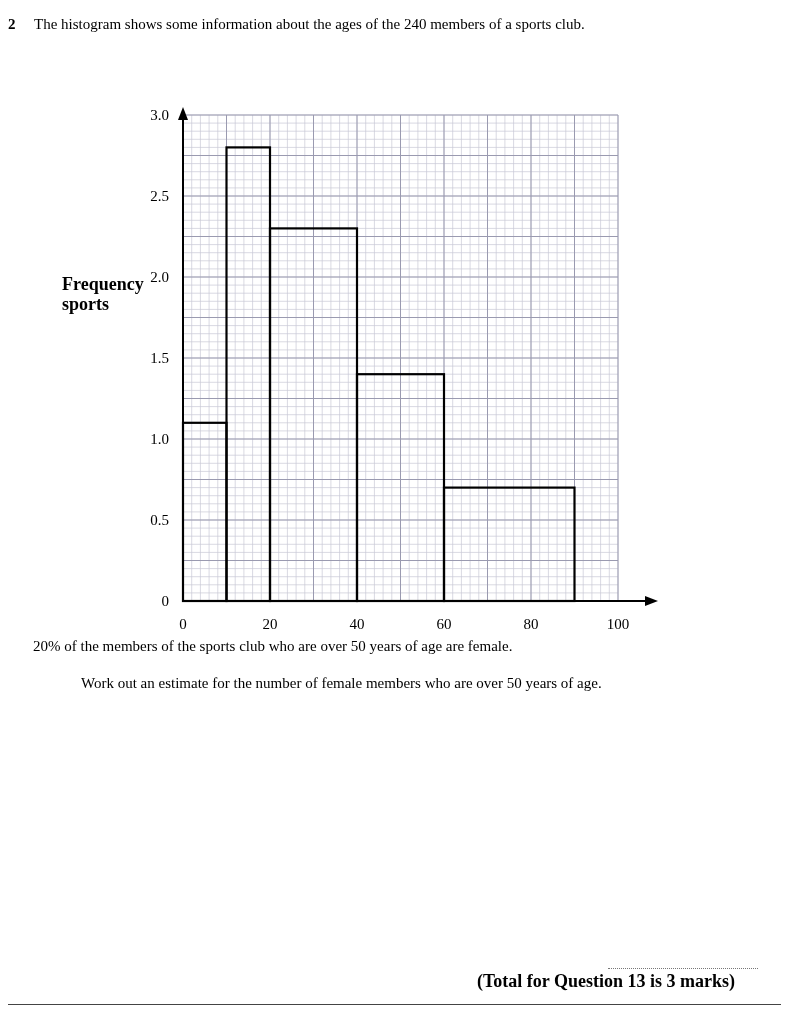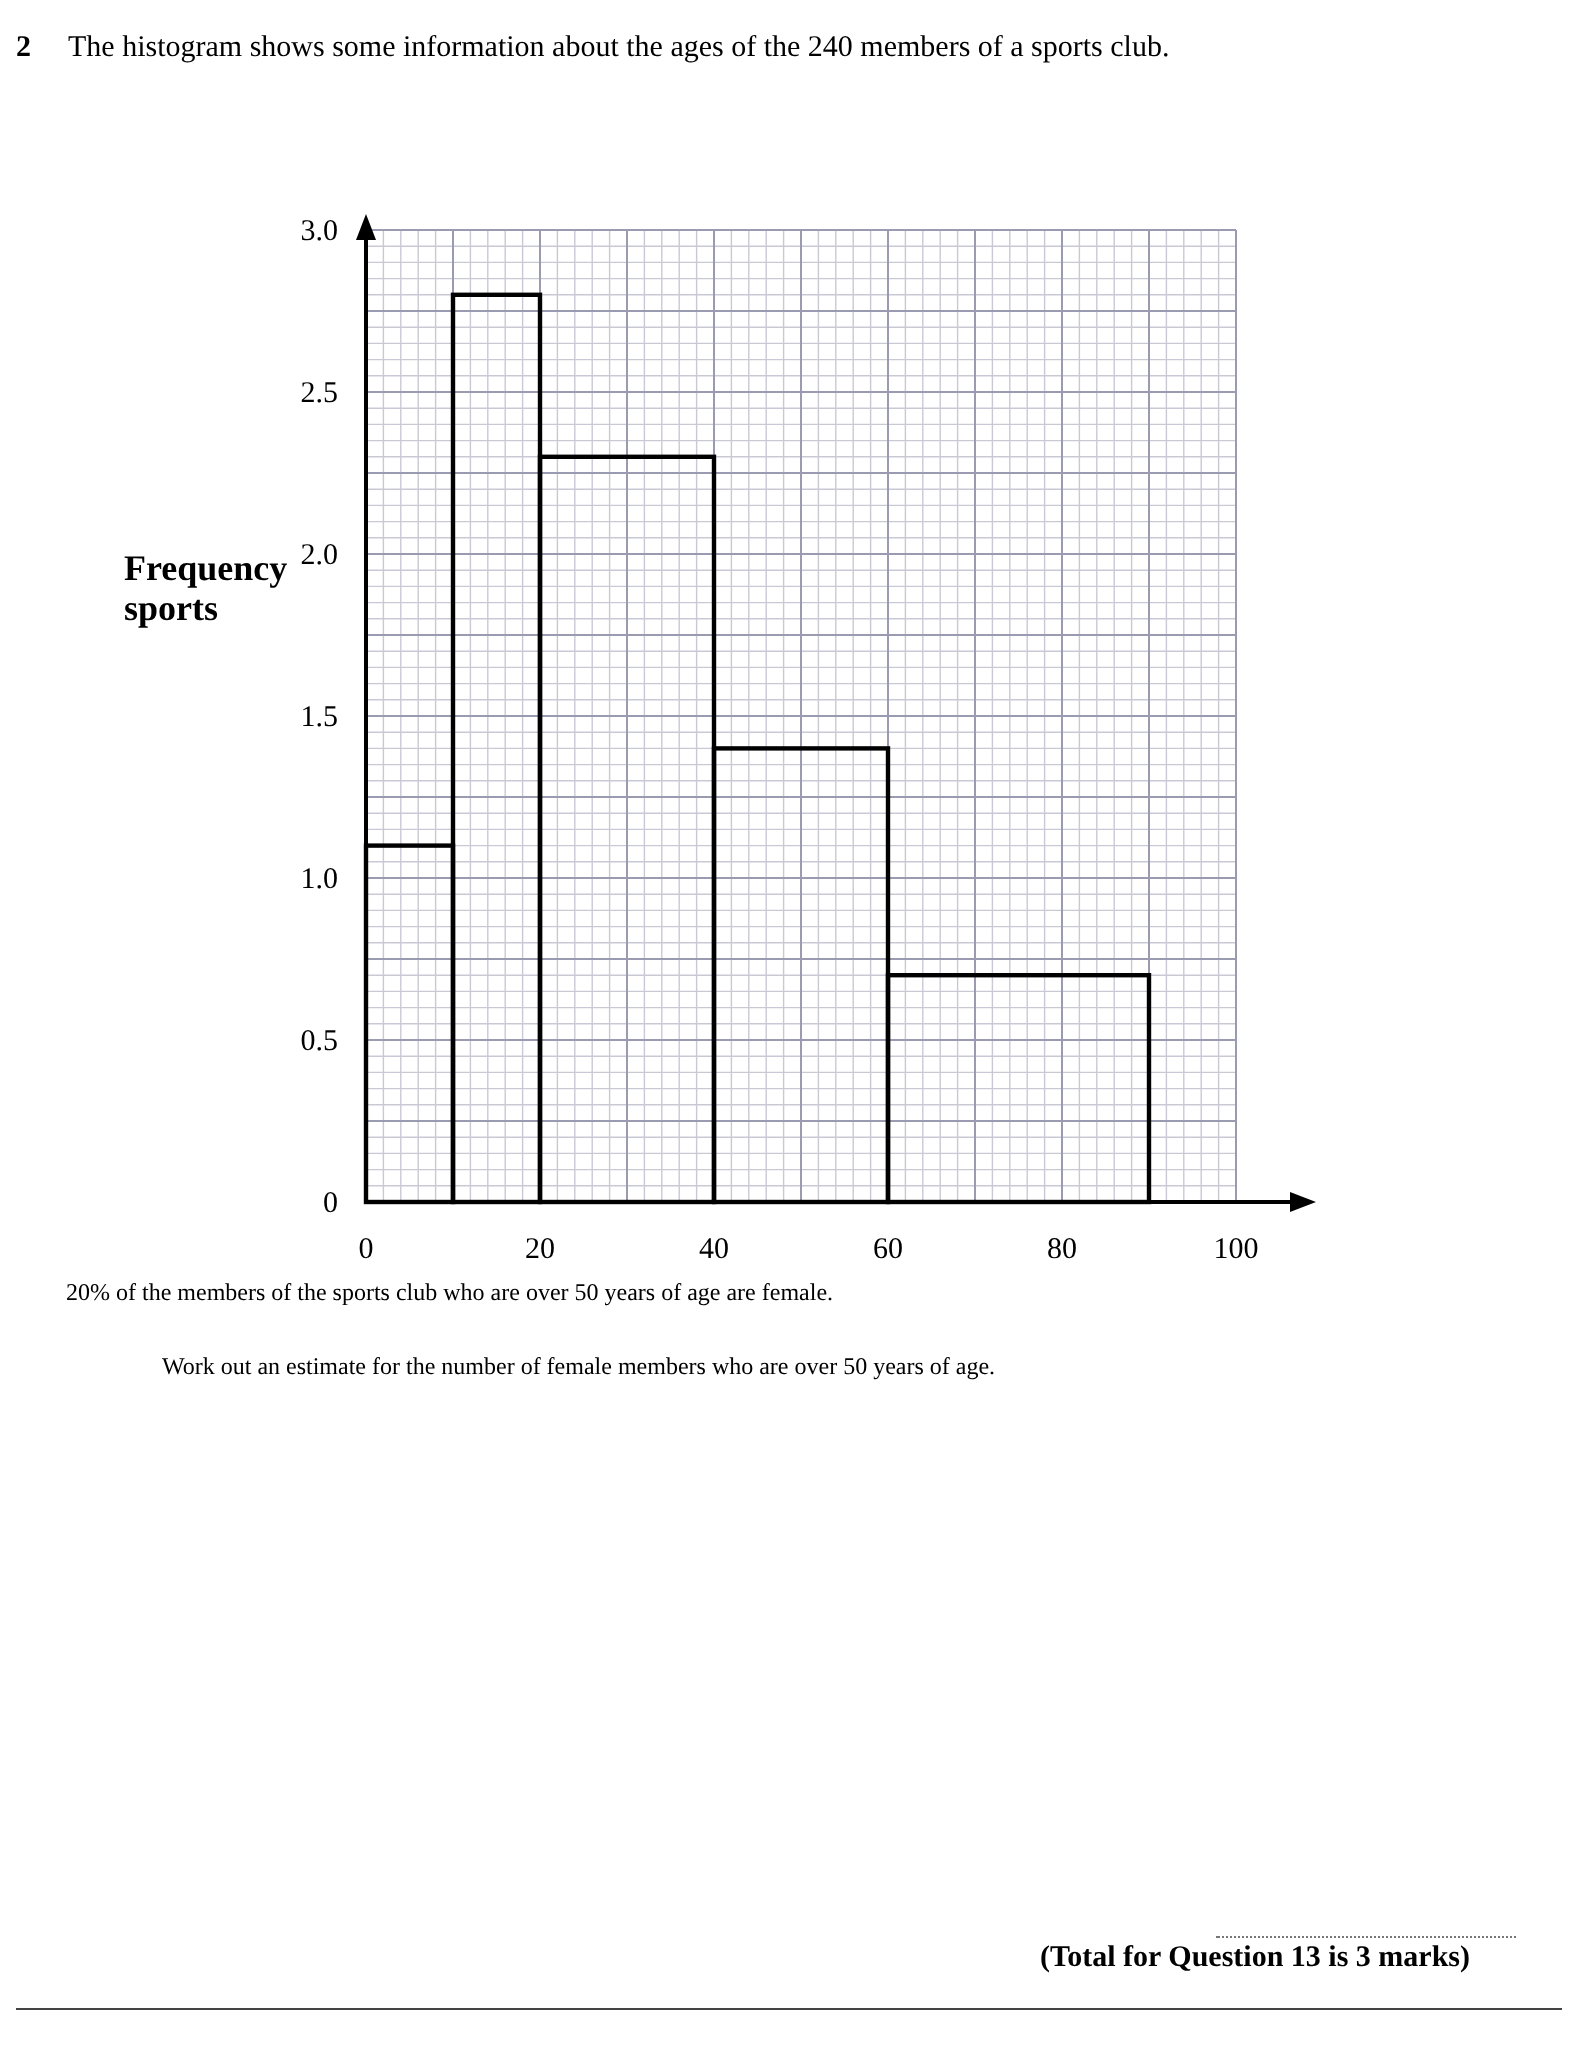--- a/index.html
+++ b/index.html
@@ -67,21 +67,21 @@
     text-align: center;
     font-size: 15px;
   }
   .axis-label-x span { margin-left: 52px; display: inline-block; }
 
   
   .para {
     position: absolute;
     left: 33px;
     right: 47px;
-    font-size: 12px;
+    font-size: 15px;
     line-height: 20px;
   }
   .para-1 { top: 636px; }
   .para-2 { top: 673px; margin-left: 48px; }
 
   
   .dotted-answer {
     position: absolute;
     left: 608px;
     top: 958px;
@@ -96,21 +96,21 @@
     width: 773px;
     border-top: 1px solid #444;
   }
   .footer-total {
     position: absolute;
     left: 0;
     top: 971px;
     width: 735px;
     text-align: right;
     font-weight: bold;
-    font-size: 15px;
+    font-size: 18px;
   }
 </style>
 </head>
 <body>
 
 <div class="question-header">
   <span class="question-number">2</span><span class="question-text">The histogram shows some information about the ages of the 240 members of a sports club.</span>
 </div>
 
 <div class="chart-wrap">

